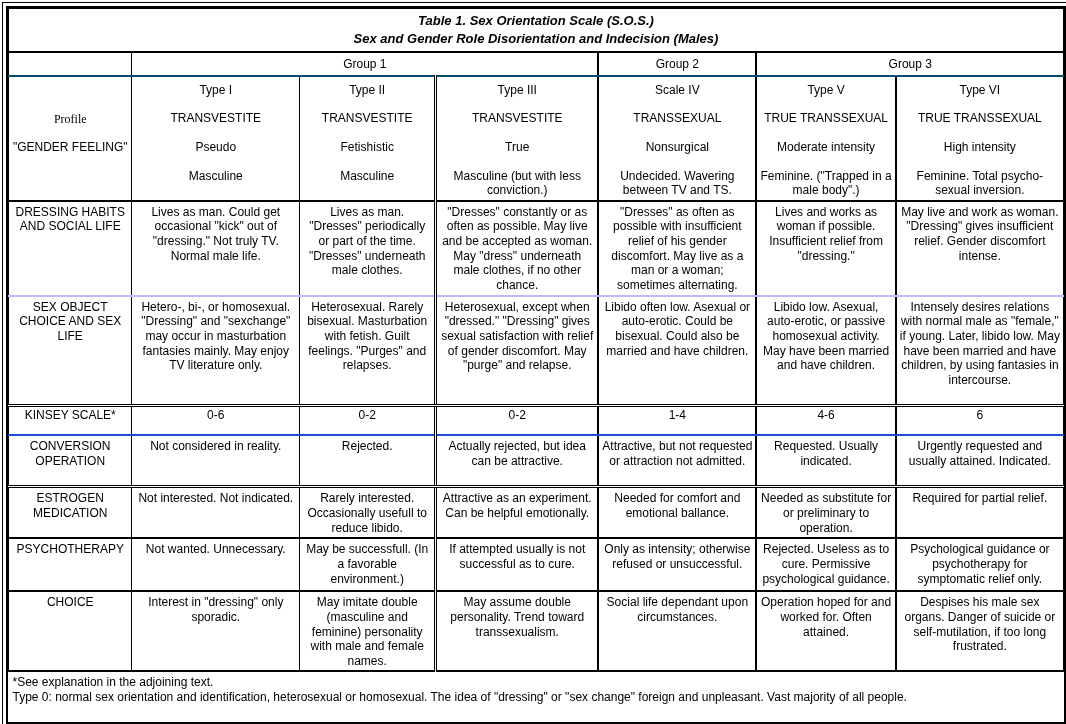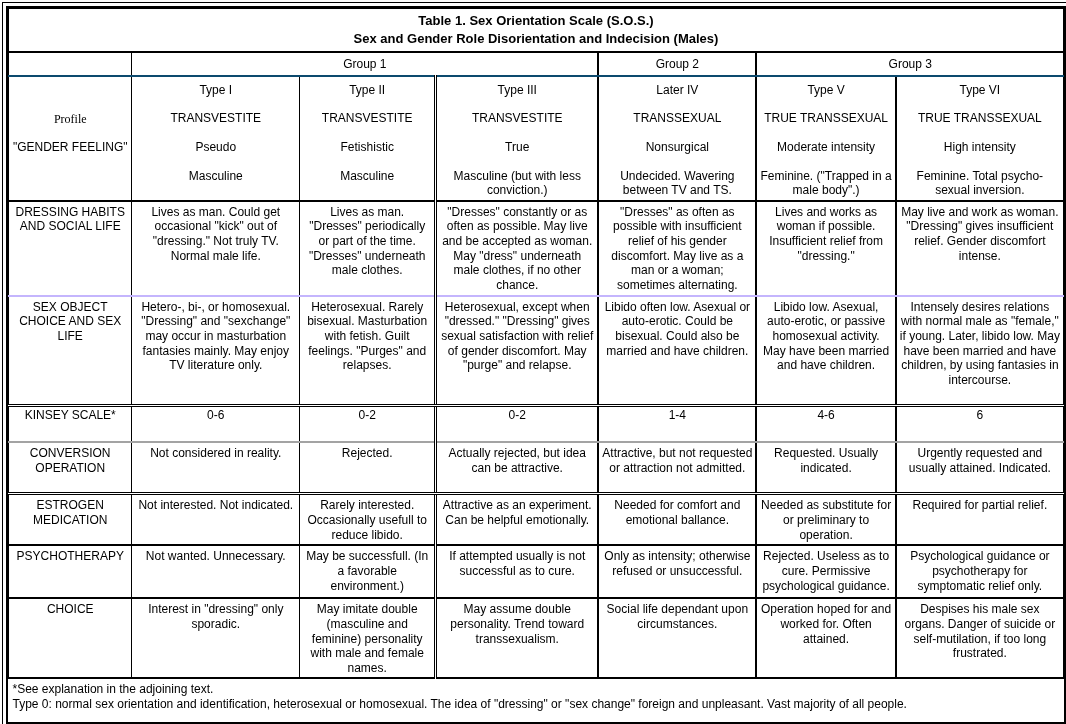--- a/index.html
+++ b/index.html
@@ -47,35 +47,35 @@
   col.c5 { width: 13.2%; }
   col.c6 { width: 15.9%; }
 
   
   td.dbl-left { border-left: 3px double #000; }   
   td.grp-left { border-left: 2px solid #000; }    
 
   
   tr.title-row td {
     border-bottom: 2px solid #000;
-    font-weight: bold; 
+    font-weight: bold; font-style: italic;
     font-size: 13px;
     vertical-align: middle;
     height: 40px;
     padding: 4px 2px;
   }
   tr.group-row td {
     border-bottom: 2px solid #0c4a6e;
     vertical-align: middle;
     height: 24px;
   }
   tr.profile-row td { border-bottom: 2px solid #000; height: 121px; padding-top: 6px; }
   tr.r-dressing td  { border-bottom: 2px solid #c4b5fd; height: 95px; margin-top: 38px; }
   tr.r-sexobject td { border-bottom: 3px double #000; height: 110px; }
-  tr.r-kinsey td    { border-bottom: 2px solid #a3a3a3; height: 26px; vertical-align: middle; padding-top: 1px; padding-bottom: 18px; }
+  tr.r-kinsey td    { border-bottom: 2px solid #1d4ed8; height: 26px; vertical-align: middle; padding-top: 1px; padding-bottom: 11px; }
   tr.r-conversion td{ border-bottom: 3px double #000; height: 52px; }
   tr.r-estrogen td  { border-bottom: 2px solid #000; height: 51px; }
   tr.r-psycho td    { border-bottom: 2px solid #000; height: 53px; }
   tr.r-remarks td   { border-bottom: 2px solid #000; height: 75px; }
   tr.footer-row td  {
     border: 0;
     text-align: left;
     vertical-align: top;
     padding: 3px 4px;
     font-size: 12px;
@@ -134,21 +134,21 @@
           <div class="pline">Fetishistic</div>
           <div>Masculine</div>
         </td>
         <td class="dbl-left">
           <div class="pline">Type III</div>
           <div class="pline">TRANSVESTITE</div>
           <div class="pline">True</div>
           <div>Masculine (but with less conviction.)</div>
         </td>
         <td class="grp-left">
-          <div class="pline">Later IV</div>
+          <div class="pline">Scale IV</div>
           <div class="pline">TRANSSEXUAL</div>
           <div class="pline">Nonsurgical</div>
           <div>Undecided. Wavering between TV and TS.</div>
         </td>
         <td class="grp-left">
           <div class="pline">Type V</div>
           <div class="pline">TRUE TRANSSEXUAL</div>
           <div class="pline">Moderate intensity</div>
           <div>Feminine. ("Trapped in a male body".)</div>
         </td>

